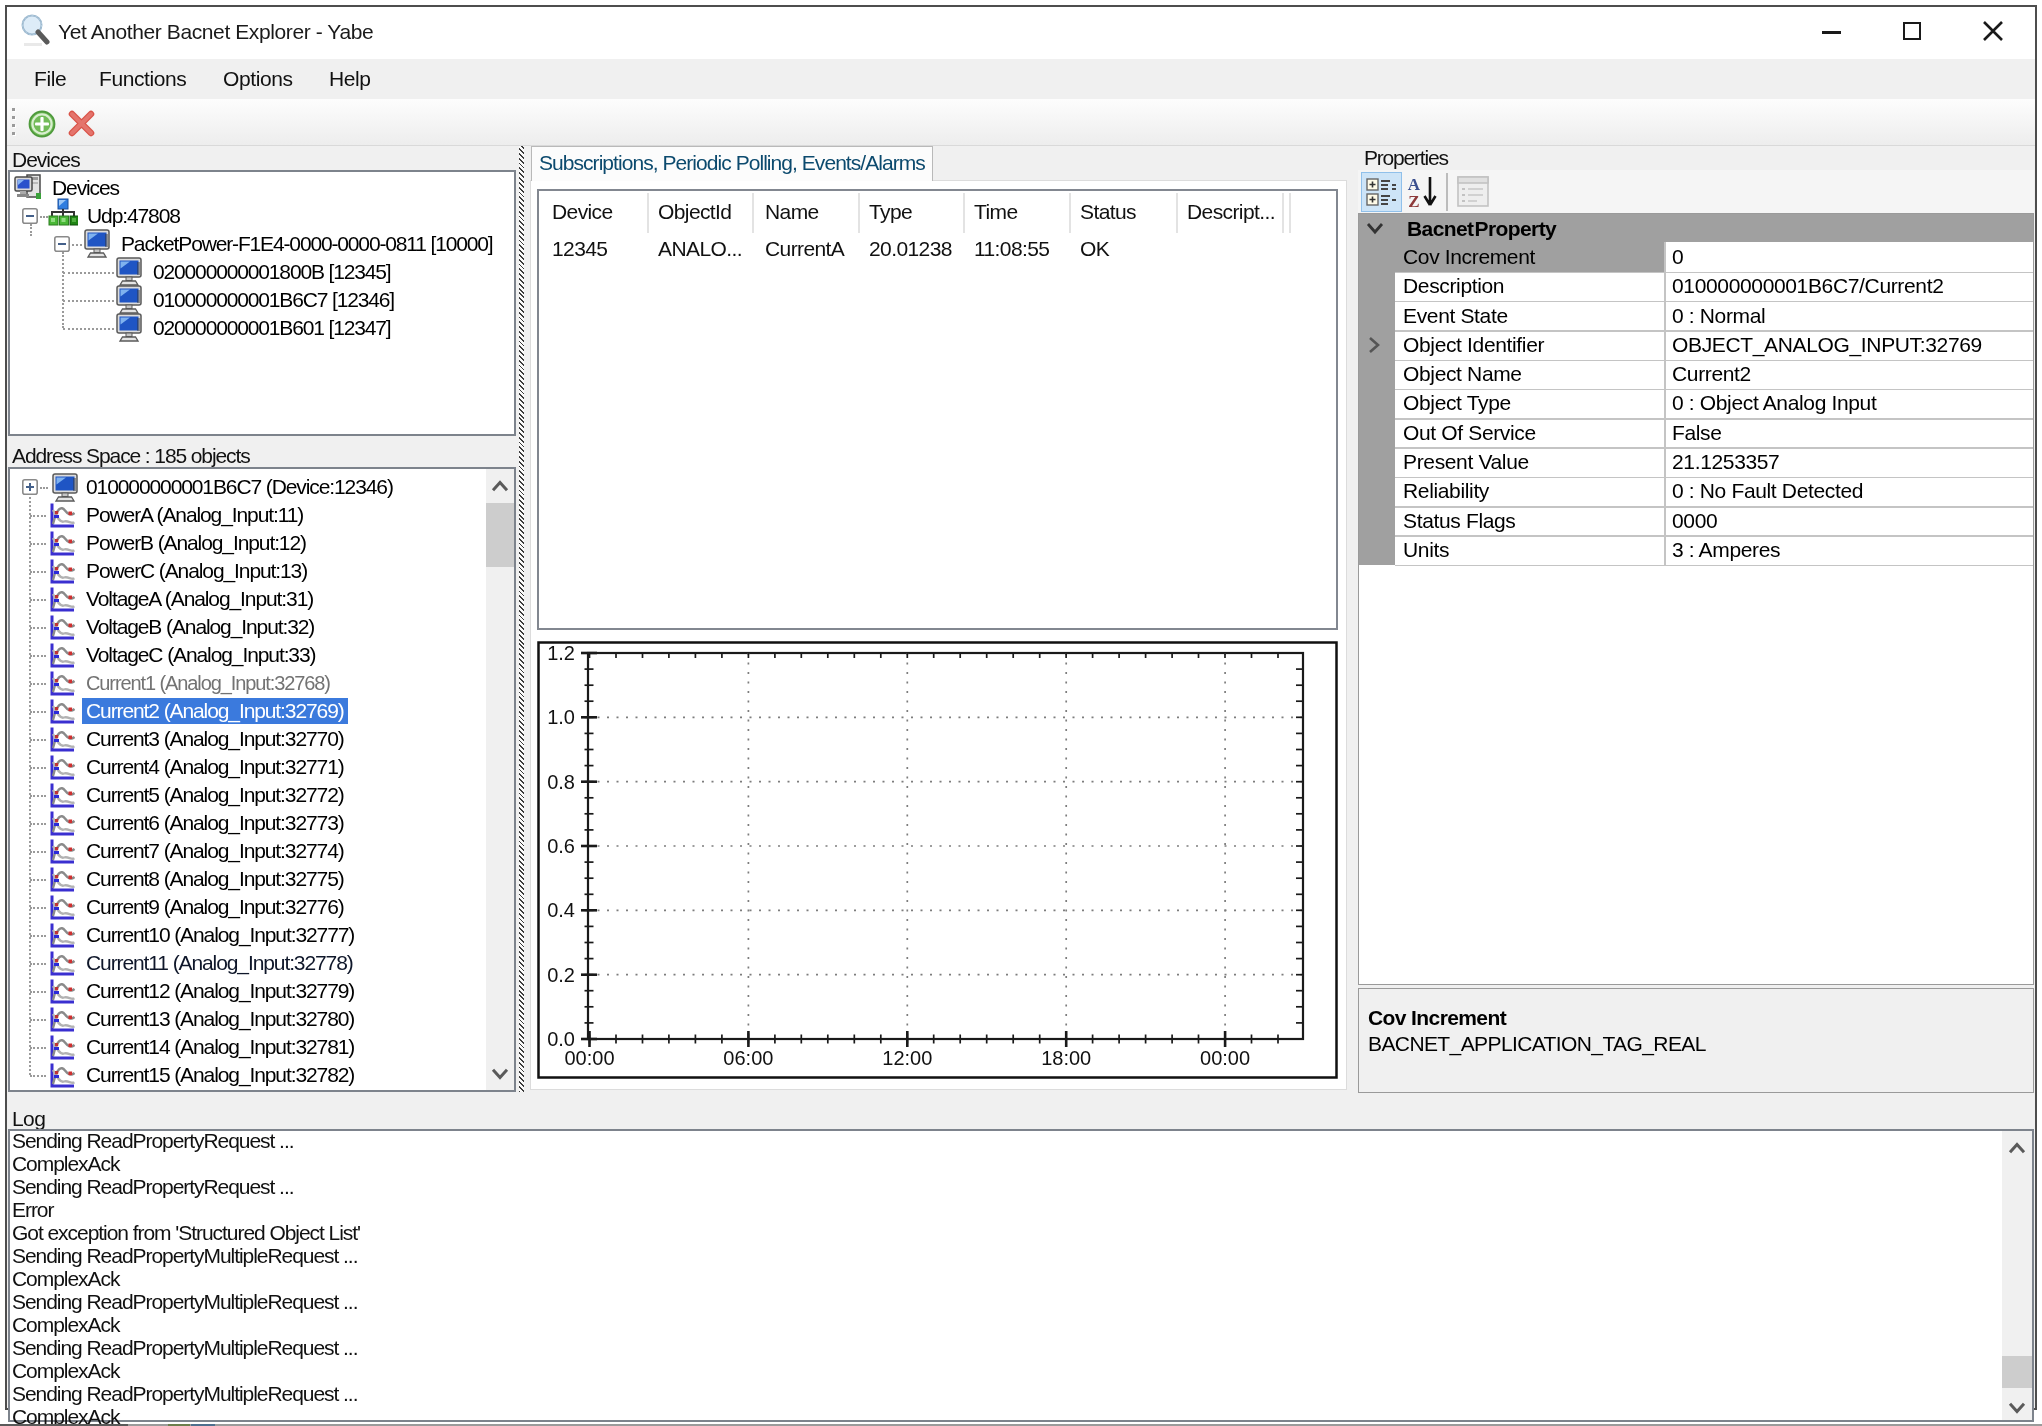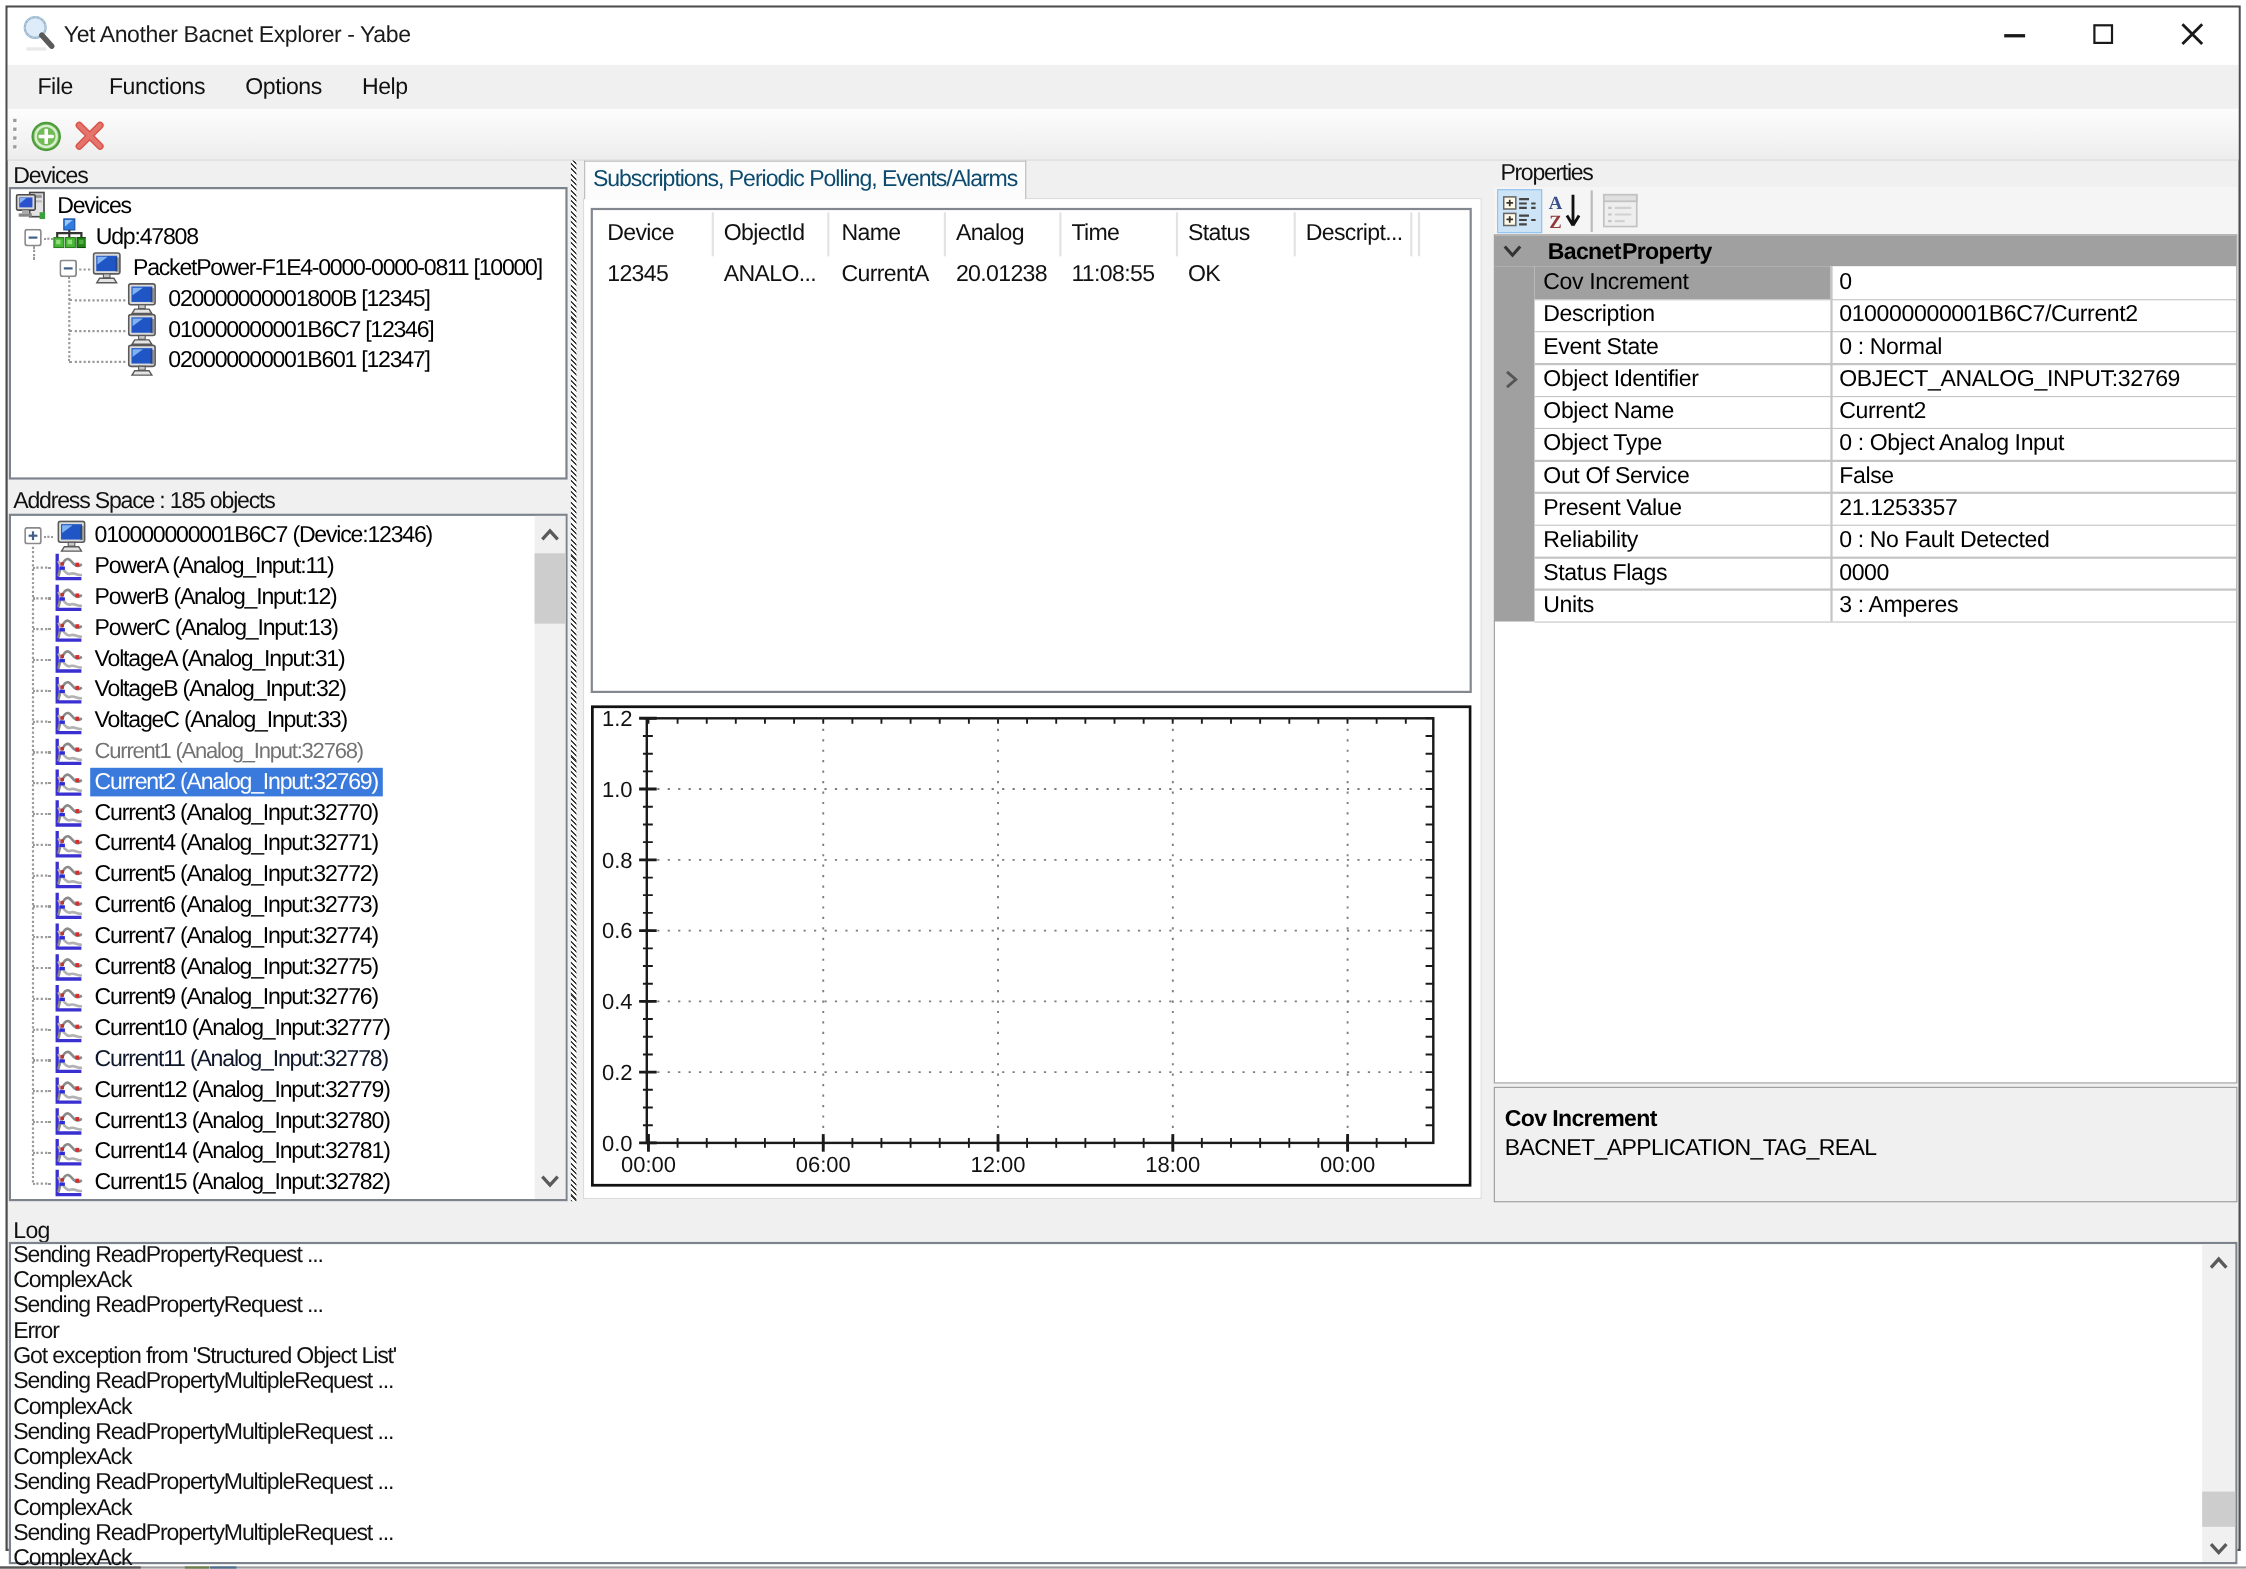--- a/index.html
+++ b/index.html
@@ -371,21 +371,21 @@
 <div class="ab" style="left:745px;top:186px;width:1.5px;height:40px;background:#e3e3e3"></div>
 <div class="ab" style="left:851px;top:186px;width:1.5px;height:40px;background:#e3e3e3"></div>
 <div class="ab" style="left:956px;top:186px;width:1.5px;height:40px;background:#e3e3e3"></div>
 <div class="ab" style="left:1062px;top:186px;width:1.5px;height:40px;background:#e3e3e3"></div>
 <div class="ab" style="left:1169px;top:186px;width:1.5px;height:40px;background:#e3e3e3"></div>
 <div class="ab" style="left:1275px;top:186px;width:1.5px;height:40px;background:#e3e3e3"></div>
 <div class="ab" style="left:1282px;top:186px;width:1.5px;height:40px;background:#e3e3e3"></div>
 <div class="t" style="left:545px;top:190px;font-size:21px;color:#111;letter-spacing:-0.6px;font-weight:normal;">Device</div>
 <div class="t" style="left:651px;top:190px;font-size:21px;color:#111;letter-spacing:-0.6px;font-weight:normal;">ObjectId</div>
 <div class="t" style="left:758px;top:190px;font-size:21px;color:#111;letter-spacing:-0.6px;font-weight:normal;text-align:center;">Name</div>
-<div class="t" style="left:862px;top:190px;font-size:21px;color:#111;letter-spacing:-0.6px;font-weight:normal;">Analog</div>
+<div class="t" style="left:862px;top:190px;font-size:21px;color:#111;letter-spacing:-0.6px;font-weight:normal;">Type</div>
 <div class="t" style="left:967px;top:190px;font-size:21px;color:#111;letter-spacing:-0.6px;font-weight:normal;">Time</div>
 <div class="t" style="left:1073px;top:190px;font-size:21px;color:#111;letter-spacing:-0.6px;font-weight:normal;">Status</div>
 <div class="t" style="left:1180px;top:190px;font-size:21px;color:#111;letter-spacing:-0.6px;font-weight:normal;">Descript...</div>
 <div class="t" style="left:545px;top:227px;font-size:21px;color:#111;letter-spacing:-0.6px;font-weight:normal;">12345</div>
 <div class="t" style="left:651px;top:227px;font-size:21px;color:#111;letter-spacing:-0.6px;font-weight:normal;">ANALO...</div>
 <div class="t" style="left:758px;top:227px;font-size:21px;color:#111;letter-spacing:-0.6px;font-weight:normal;">CurrentA</div>
 <div class="t" style="left:862px;top:227px;font-size:21px;color:#111;letter-spacing:-0.6px;font-weight:normal;">20.01238</div>
 <div class="t" style="left:967px;top:227px;font-size:21px;color:#111;letter-spacing:-0.6px;font-weight:normal;">11:08:55</div>
 <div class="t" style="left:1073px;top:227px;font-size:21px;color:#111;letter-spacing:-0.6px;font-weight:normal;">OK</div>
 <svg class="ab" style="left:530px;top:634px" width="801" height="438" viewBox="0 0 801 438">

